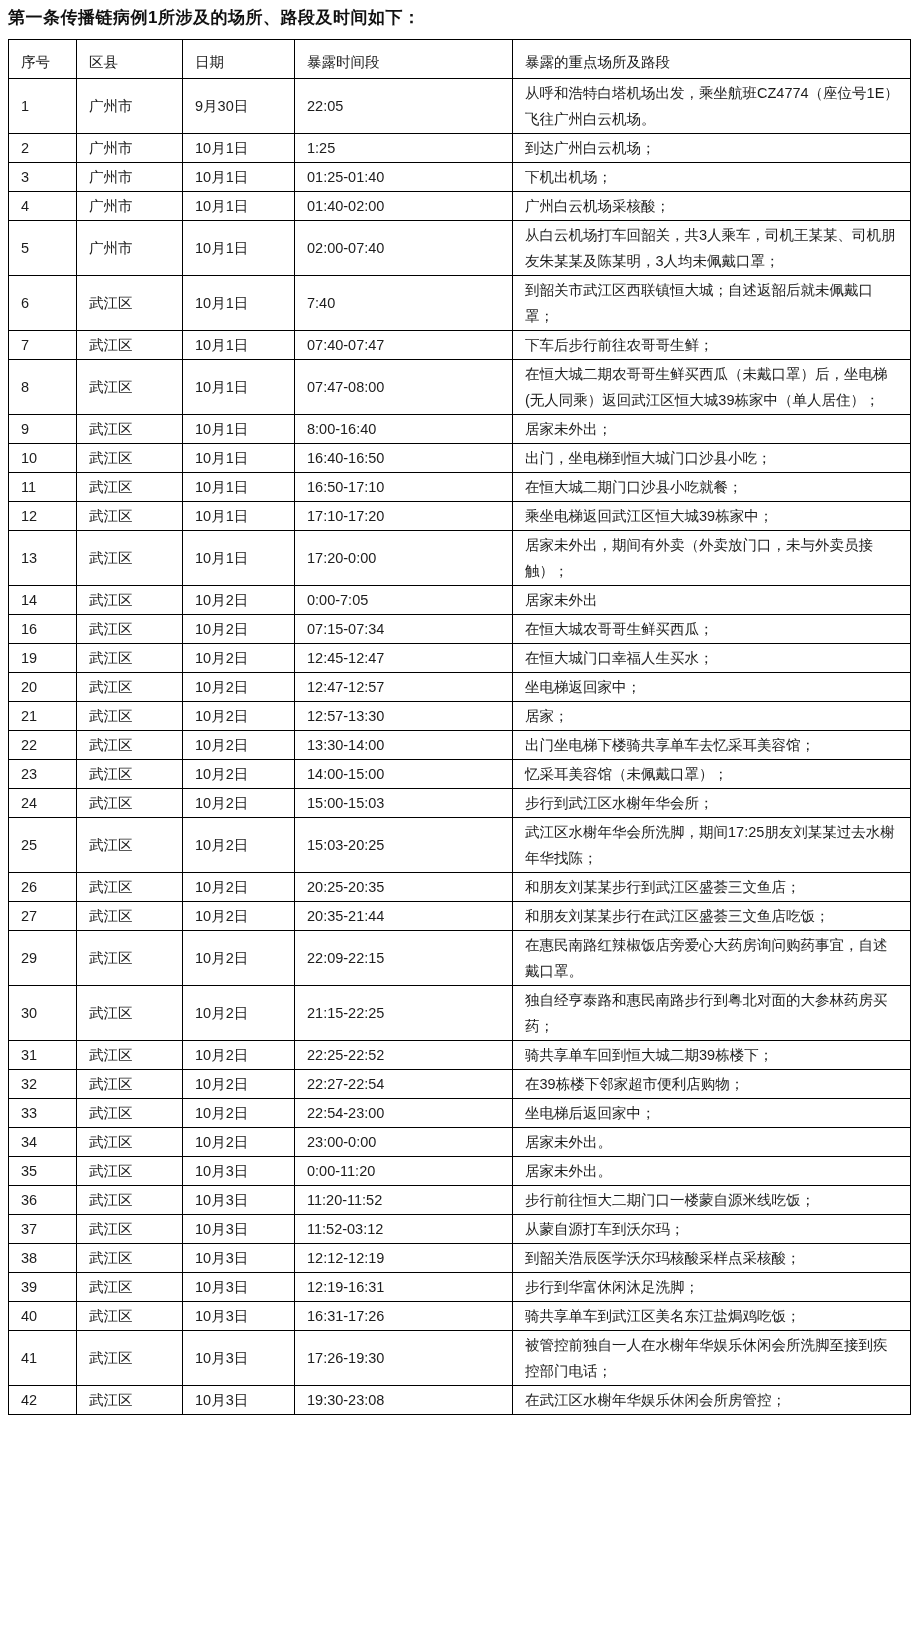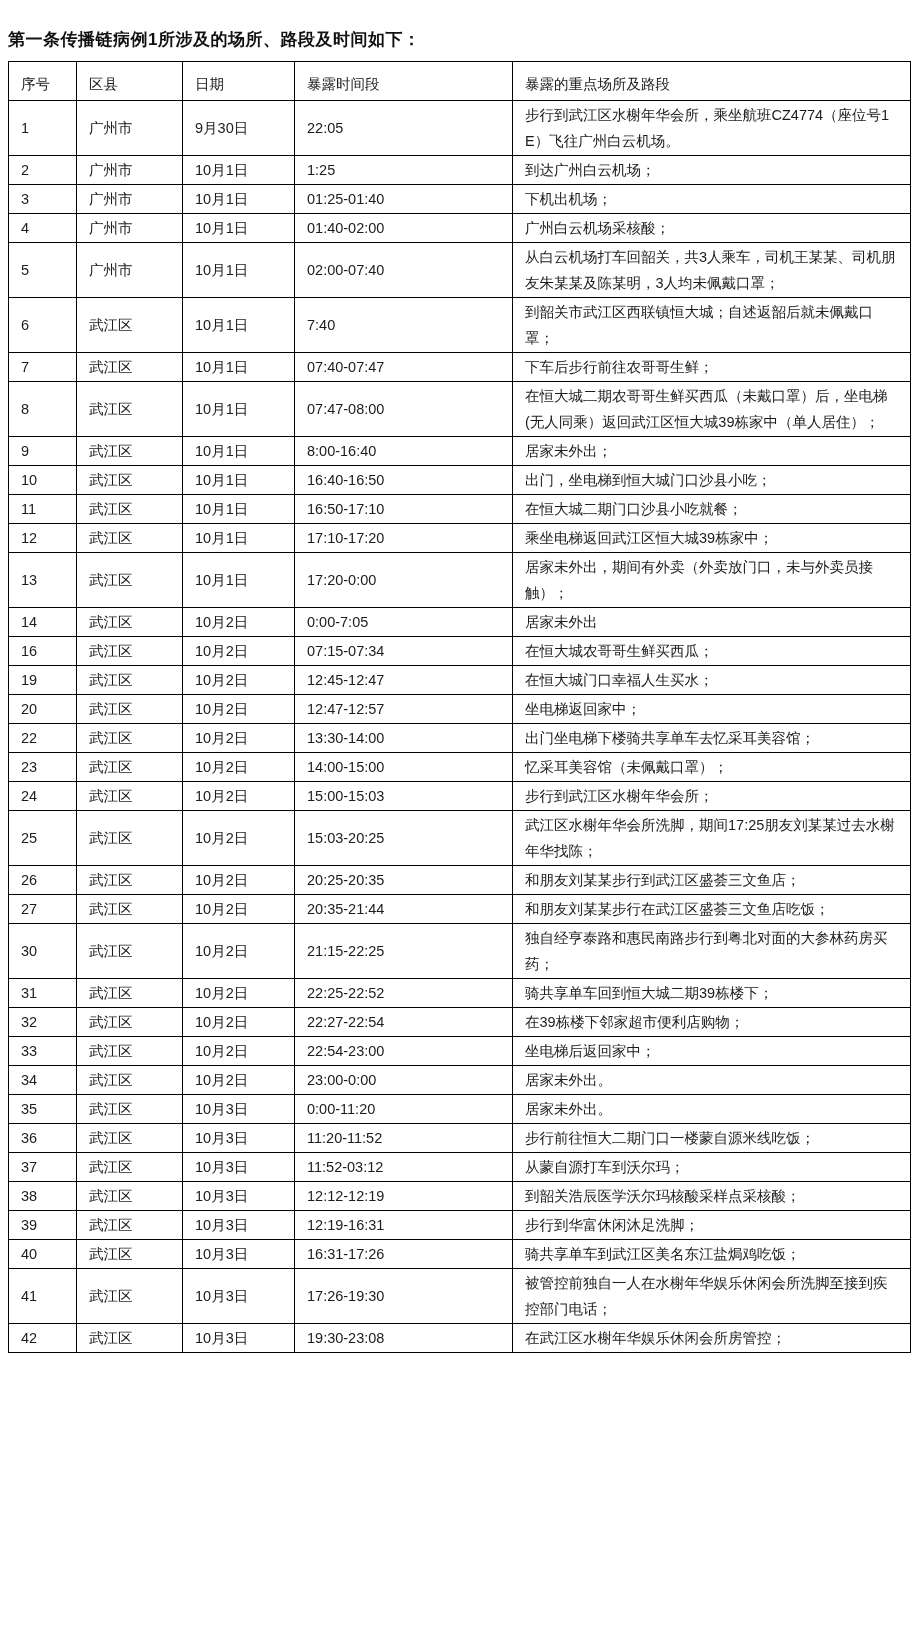--- a/index.html
+++ b/index.html
@@ -6,21 +6,20 @@
     margin: 0;
     padding: 0;
     background: #ffffff;
     font-family: "Liberation Sans", "DejaVu Sans", sans-serif;
     color: #1a1a1a;
   }
   .page {
     width: 811px;
     box-sizing: border-box;
     padding: 6px 8px 8px 8px;
-    margin-top: 22px;
   }
   .doc-title {
     font-size: 17px;
     font-weight: bold;
     line-height: 24px;
     margin: 0 0 9px 0;
     color: #111;
     letter-spacing: 0.5px;
   }
   table.exposure-table {
@@ -73,21 +72,21 @@
         <th>暴露时间段</th>
         <th>暴露的重点场所及路段</th>
       </tr>
     </thead>
     <tbody>
         <tr>
     <td>1</td>
     <td>广州市</td>
     <td>9月30日</td>
     <td>22:05</td>
-    <td>步行到武江区水榭年华会所，乘坐航班CZ4774（座位号1E）飞往广州白云机场。</td>
+    <td>从呼和浩特白塔机场出发，乘坐航班CZ4774（座位号1E）飞往广州白云机场。</td>
   </tr>
         <tr>
     <td>2</td>
     <td>广州市</td>
     <td>10月1日</td>
     <td>1:25</td>
     <td>到达广州白云机场；</td>
   </tr>
         <tr>
     <td>3</td>
@@ -188,20 +187,27 @@
     <td>在恒大城门口幸福人生买水；</td>
   </tr>
         <tr>
     <td>20</td>
     <td>武江区</td>
     <td>10月2日</td>
     <td>12:47-12:57</td>
     <td>坐电梯返回家中；</td>
   </tr>
         <tr>
+    <td>21</td>
+    <td>武江区</td>
+    <td>10月2日</td>
+    <td>12:57-13:30</td>
+    <td>居家；</td>
+  </tr>
+        <tr>
     <td>22</td>
     <td>武江区</td>
     <td>10月2日</td>
     <td>13:30-14:00</td>
     <td>出门坐电梯下楼骑共享单车去忆采耳美容馆；</td>
   </tr>
         <tr>
     <td>23</td>
     <td>武江区</td>
     <td>10月2日</td>
@@ -228,20 +234,27 @@
     <td>10月2日</td>
     <td>20:25-20:35</td>
     <td>和朋友刘某某步行到武江区盛荟三文鱼店；</td>
   </tr>
         <tr>
     <td>27</td>
     <td>武江区</td>
     <td>10月2日</td>
     <td>20:35-21:44</td>
     <td>和朋友刘某某步行在武江区盛荟三文鱼店吃饭；</td>
+  </tr>
+        <tr>
+    <td>29</td>
+    <td>武江区</td>
+    <td>10月2日</td>
+    <td>22:09-22:15</td>
+    <td>在惠民南路红辣椒饭店旁爱心大药房询问购药事宜，自述戴口罩。</td>
   </tr>
         <tr>
     <td>30</td>
     <td>武江区</td>
     <td>10月2日</td>
     <td>21:15-22:25</td>
     <td>独自经亨泰路和惠民南路步行到粤北对面的大参林药房买药；</td>
   </tr>
         <tr>
     <td>31</td>

